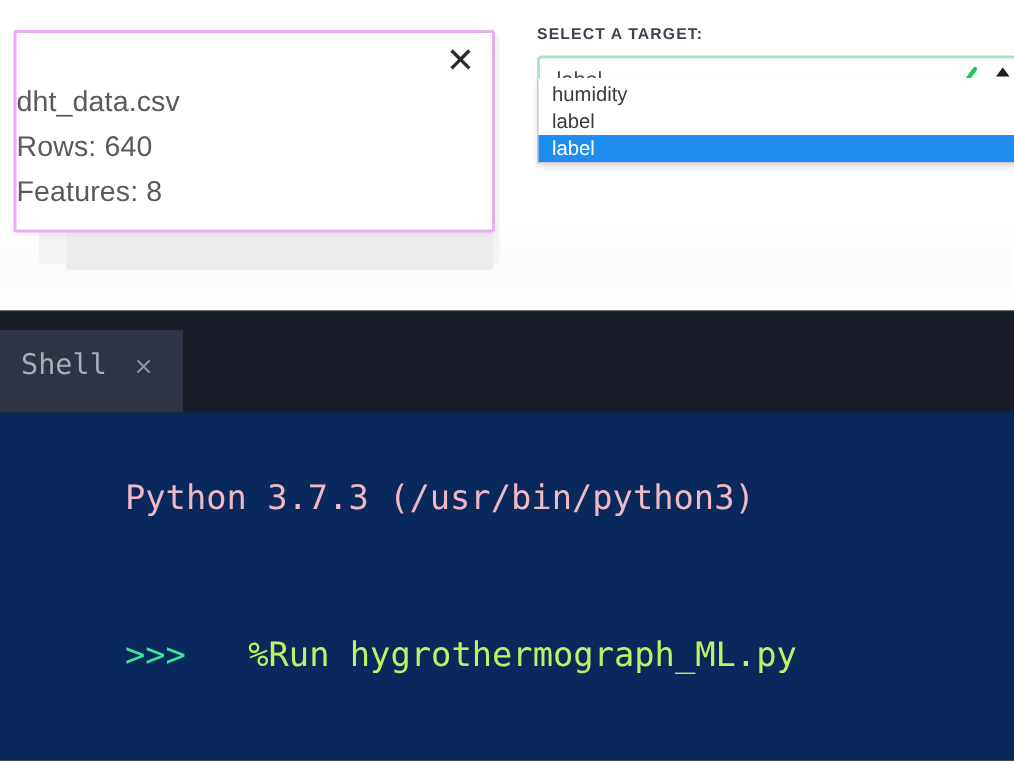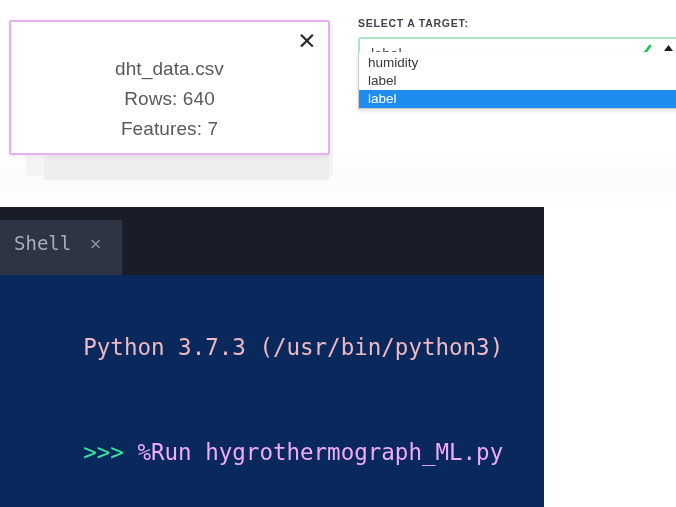--- a/index.html
+++ b/index.html
@@ -69,21 +69,21 @@
     font-weight: 400;
     font-family: "DejaVu Sans", sans-serif;
     cursor: pointer;
     user-select: none;
   }
   #card-body {
     position: absolute;
     left: 0;
     top: 32px;
     width: 100%;
-    text-align: center;
+    text-align: left;
   }
   #card-body .card-line {
     display: block;
     color: #5a5a5a;
     font-size: 19px;
     line-height: 30px;
     letter-spacing: 0.1px;
   }
 
   
@@ -159,21 +159,21 @@
   .select-option.selected {
     background: #1f8cf0;
     color: #ffffff;
   }
 
   
   #shell-panel {
     position: absolute;
     left: 0;
     top: 207px;
-    width: 544px;
+    width: 676px;
     height: 300px;
     background: #191d28;
     overflow: hidden;
   }
   #shell-tabbar {
     position: absolute;
     left: 0; top: 0;
     width: 676px;
     height: 68px;
     background: #191d28;
@@ -207,46 +207,46 @@
   #terminal {
     position: absolute;
     left: 0;
     top: 68px;
     width: 676px;
     height: 232px;
     background: #09295c;
     font-family: "DejaVu Sans Mono", monospace;
     font-size: 22.5px;
     line-height: 35px;
-    padding-top: 20px;
+    padding-top: 5px;
     box-sizing: border-box;
     overflow: hidden;
   }
   .term-line {
     white-space: pre;
     padding-left: 2px;
   }
   .term-banner { color: #f0b8c4; }
   .term-prompt { color: #3ae3a0; }
-  .term-cmd    { color: #f0abfc; }
+  .term-cmd    { color: #bef264; margin-left: 28px; }
 </style>
 </head>
 <body>
 
 <div id="top-panel">
 
   <div class="ghost-card" id="ghost-card-1"></div>
   <div class="ghost-card" id="ghost-card-2"></div>
 
   <div id="dataset-card">
     <div id="card-close-button">✕</div>
     <div id="card-body">
       <span class="card-line">dht_data.csv</span>
       <span class="card-line">Rows: 640</span>
-      <span class="card-line">Features: 7</span>
+      <span class="card-line">Features: 8</span>
     </div>
   </div>
 
   <div id="target-select-group">
     <span id="target-select-label">SELECT A TARGET:</span>
 
     <div id="target-select-control">
       <span id="target-select-value">label</span>
 
       <span id="target-select-check">

